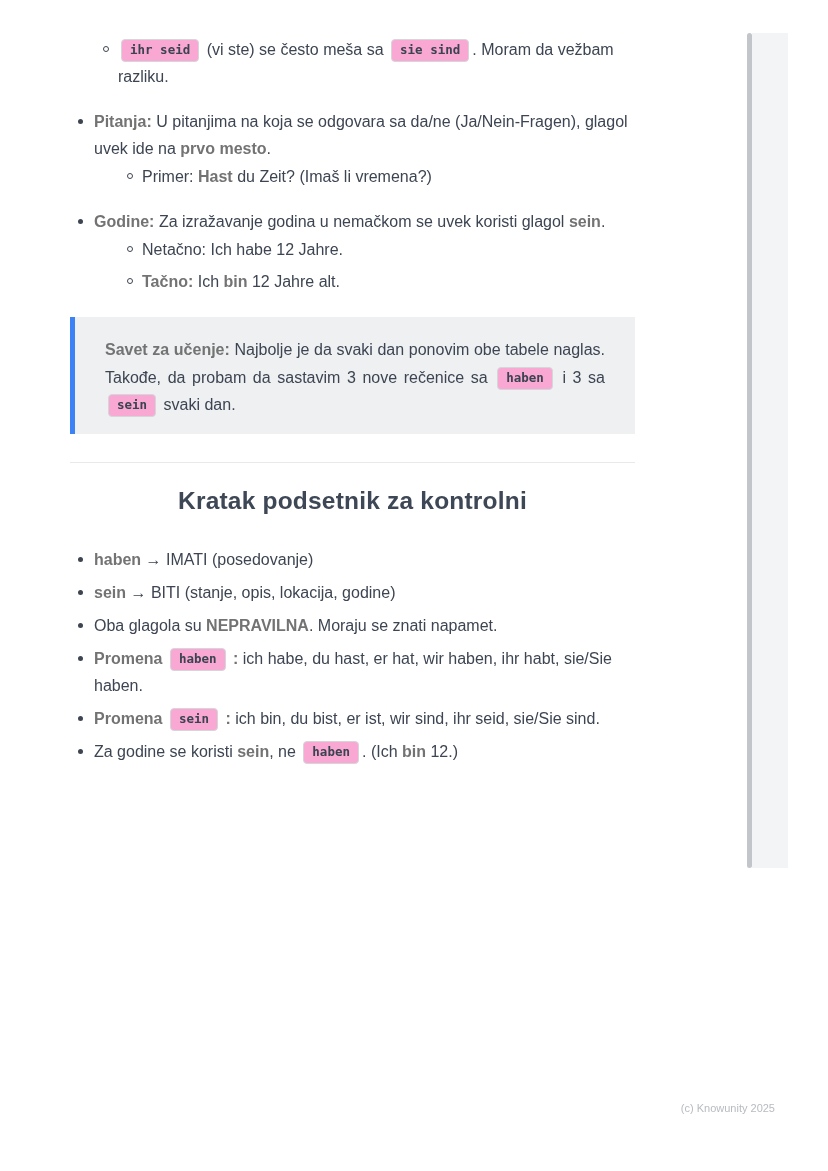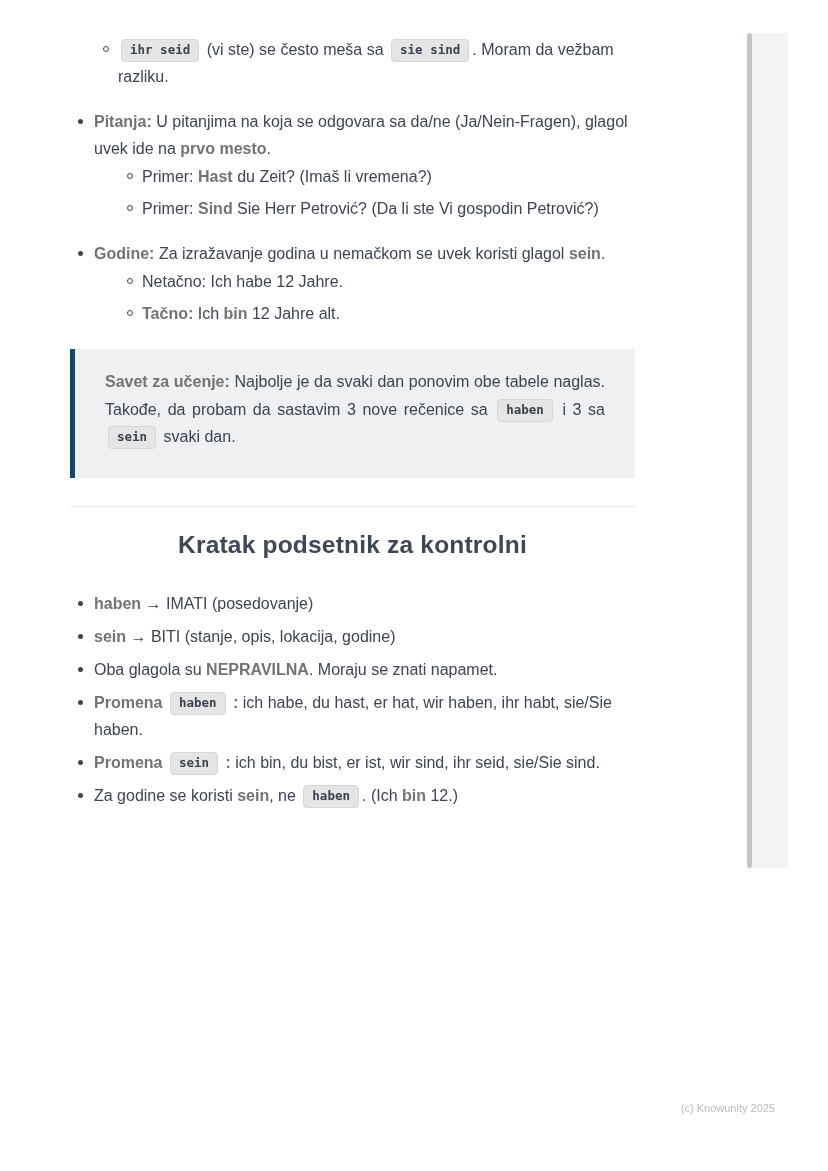--- a/index.html
+++ b/index.html
@@ -31,37 +31,37 @@
     width:4px; height:4px; border-radius:50%;
     border:1.5px solid #3d4552; background:transparent;
   }
   ul.mainlist { margin-top:18px; }
   ul.mainlist > li.main + li.main { margin-top:18px; }
   ul.sublist { margin-left:24px; margin-top:1px; }
   ul.sublist li.sub + li.sub { margin-top:5px; }
   ul.sublist.standalone { margin-left:24px; margin-top:0; }
   .chip {
     display:inline-block;
-    background:#e5e5e5;
+    background:#f9a8d4;
     border:1px solid #d4d7da;
     border-radius:4px;
     padding:0px 8px 1px 8px;
     margin:0 3px;
     font-family:"DejaVu Sans Mono", monospace;
     font-size:12.5px;
     font-weight:700;
     color:#3a4350;
     line-height:20px;
     vertical-align:1px;
   }
   .tipbox {
     margin-top:22px;
     background:#eef0f2;
-    border-left:5px solid #0c4a6e;
-    padding:19px 30px 27px 30px;
+    border-left:5px solid #3b82f6;
+    padding:19px 30px 15px 30px;
     text-align:justify;
     line-height:27.5px;
   }
   hr.divider {
     border:none;
     border-top:1px solid #e7e9eb;
     margin-top:28px;
   }
   h2.section-heading {
     margin-top:21px;
@@ -107,23 +107,20 @@
     </li>
   </ul>
 
   <ul class="mainlist">
     <li class="li main">
       <span><b>Pitanja:</b> U pitanjima na koja se odgovara sa da/ne (Ja/Nein-Fragen), glagol uvek ide na <b>prvo mesto</b>.</span>
       <ul class="sublist">
         <li class="li sub">
           <span>Primer: <b>Hast</b> du Zeit? (Imaš li vremena?)</span>
         </li>
-        <li class="li sub">
-          <span>Primer: <b>Sind</b> Sie Herr Petrović? (Da li ste Vi gospodin Petrović?)</span>
-        </li>
       </ul>
     </li>
     <li class="li main">
       <span><b>Godine:</b> Za izražavanje godina u nemačkom se uvek koristi glagol <b>sein</b>.</span>
       <ul class="sublist">
         <li class="li sub">
           <span>Netačno: Ich habe 12 Jahre.</span>
         </li>
         <li class="li sub">
           <span><b>Tačno:</b> Ich <b>bin</b> 12 Jahre alt.</span>

